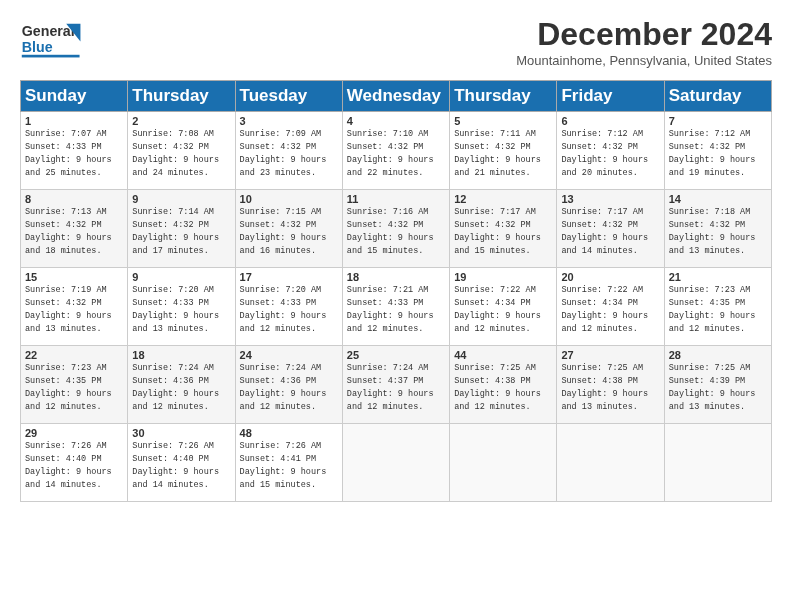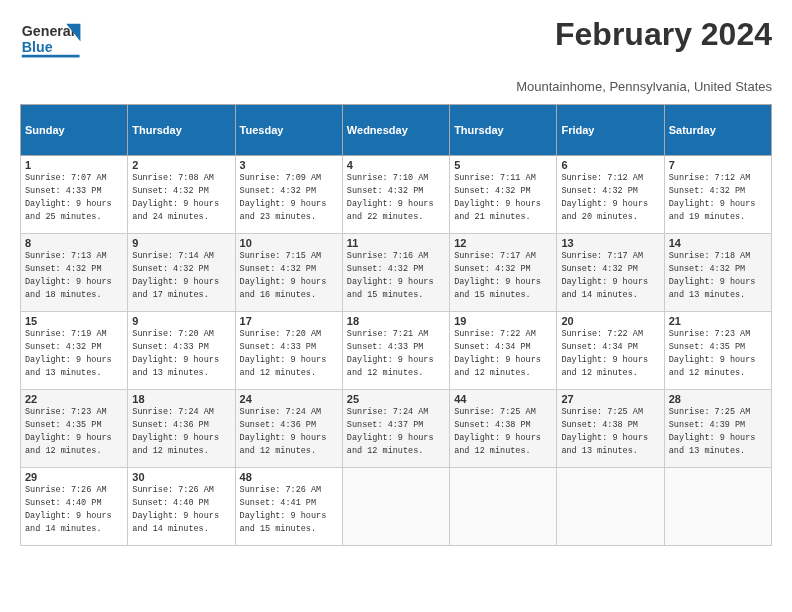--- a/index.html
+++ b/index.html
@@ -26,33 +26,32 @@
       text-align: right;
     }
     .main-title {
       font-size: 32px;
       font-weight: bold;
       color: #333;
     }
     .subtitle {
       font-size: 13px;
       color: #555;
-      margin-top: 26px;
     }
     .calendar {
       width: 100%;
       border-collapse: collapse;
       table-layout: fixed;
     }
     .calendar th {
       background: #1a6faf;
       color: #fff;
-      font-size: 11px;
+      font-size: 17px;
       font-weight: bold;
-      padding: 19px 4px;
+      padding: 5px 4px;
       text-align: left;
       border: 1px solid #aaa;
     }
     .calendar td {
       border: 1px solid #ccc;
       vertical-align: top;
       padding: 3px 4px;
       font-size: 9px;
       color: #333;
       background: #fff;
@@ -92,21 +91,21 @@
   <div class="header">
     <div class="logo-wrapper">
       <svg class="logo-svg" viewBox="0 0 90 55" xmlns="http://www.w3.org/2000/svg">
         <text x="2" y="22" font-family="Arial" font-size="16" font-weight="bold" fill="#333">General</text>
         <text x="2" y="40" font-family="Arial" font-size="16" font-weight="bold" fill="#1a6faf">Blue</text>
         <polygon points="52,8 68,8 68,28" fill="#1a6faf"></polygon>
         <rect x="2" y="43" width="65" height="3" fill="#1a6faf"></rect>
       </svg>
     </div>
     <div class="title-area">
-      <div class="main-title">February 2024</div>
+      <div class="main-title">December 2024</div>
       <div class="subtitle">Mountainhome, Pennsylvania, United States</div>
     </div>
   </div>
 
   <table class="calendar">
     <thead>
       <tr>
         <th>Sunday</th>
         <th>Thursday</th>
         <th>Tuesday</th>

